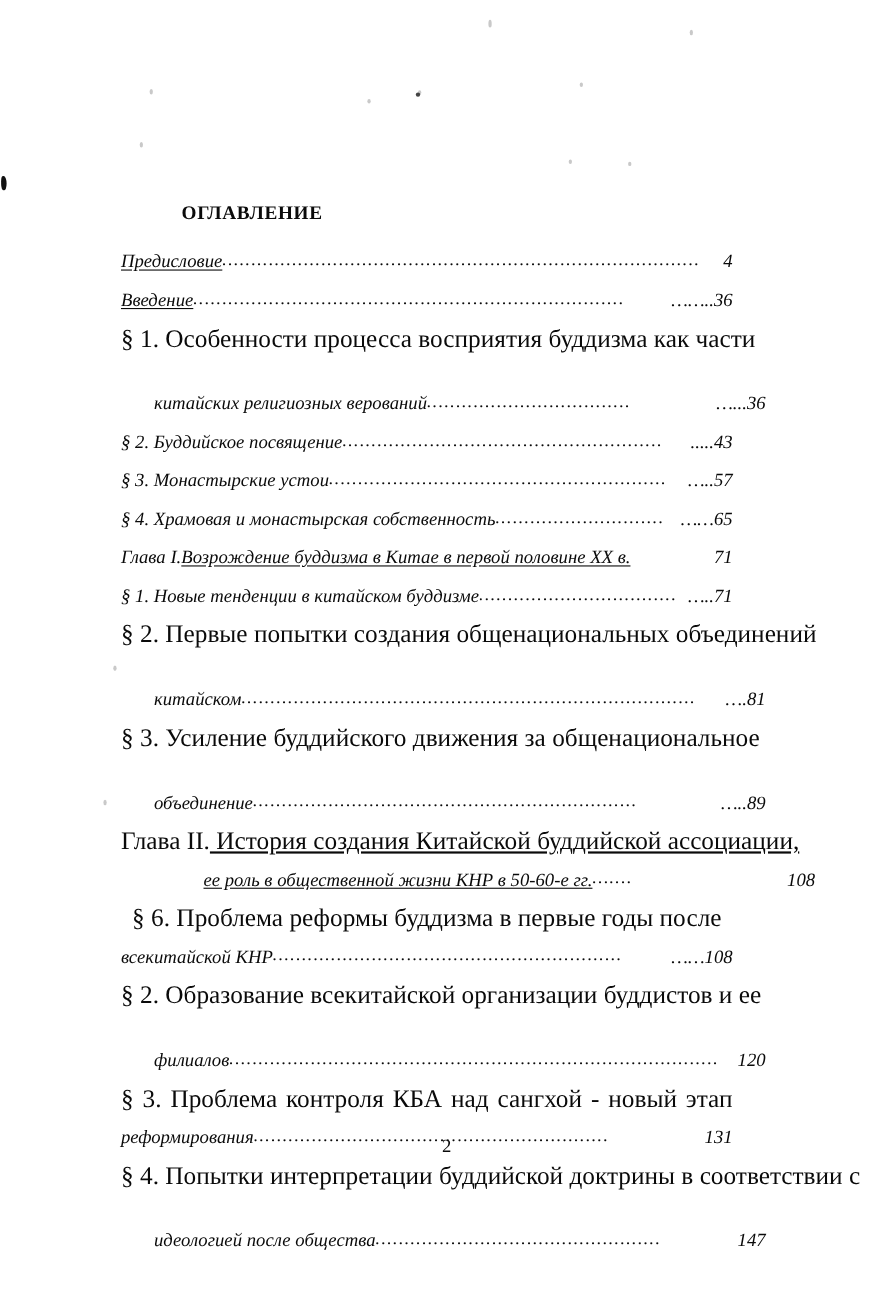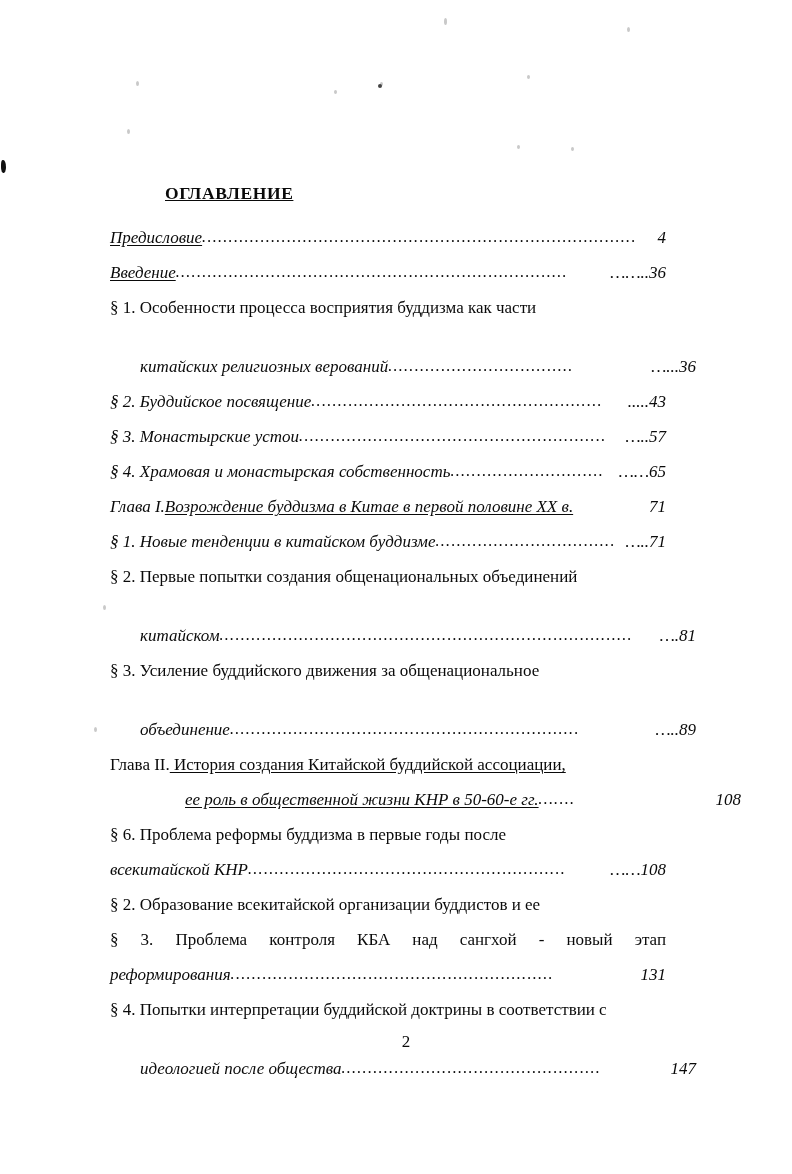--- a/index.html
+++ b/index.html
@@ -43,21 +43,20 @@
     top: 184px;
     width: 556px;
   }
 
   .toc-heading {
     font-weight: bold;
     font-size: 17.5px;
     letter-spacing: 0.6px;
     margin: 0 0 17px 55px;
     line-height: 1.1;
-    text-decoration: underline;
   }
 
   .entry {
     font-size: 17px;
     line-height: 35px;
     white-space: nowrap;
     position: relative;
   }
 
   .row {
@@ -85,21 +84,21 @@
   .indent2 { padding-left: 75px; }
 
   .u { text-decoration: underline; text-underline-offset: 2px; }
 
   .justified {
     display: flex;
     justify-content: space-between;
     width: 100%;
   }
 
-  .line-plain { font-size: 17px; line-height: 35px; }
+  .line-plain { font-size: 23px; line-height: 35px; text-align: center; }
 
   .pagenum {
     position: absolute;
     left: 0;
     top: 1032px;
     width: 792px;
     text-align: center;
     font-size: 17px;
     text-indent: 20px;
   }
@@ -235,20 +234,25 @@
       <div class="row">
         <span class="label">всекитайской КНР </span>
         <span class="leader">............................................................</span>
         <span class="label">……</span>
         <span class="pageno">108</span>
       </div>
     </div>
 
     <div class="entry">
       <div class="line-plain">§ 2. Образование всекитайской организации буддистов и ее</div>
+      <div class="row indent1">
+        <span class="label">филиалов </span>
+        <span class="leader">....................................................................................</span>
+        <span class="pageno">120</span>
+      </div>
     </div>
 
     <div class="entry">
       <div class="justified line-plain">
         <span>§</span>
         <span>3.</span>
         <span>Проблема</span>
         <span>контроля</span>
         <span>КБА</span>
         <span>над</span>

